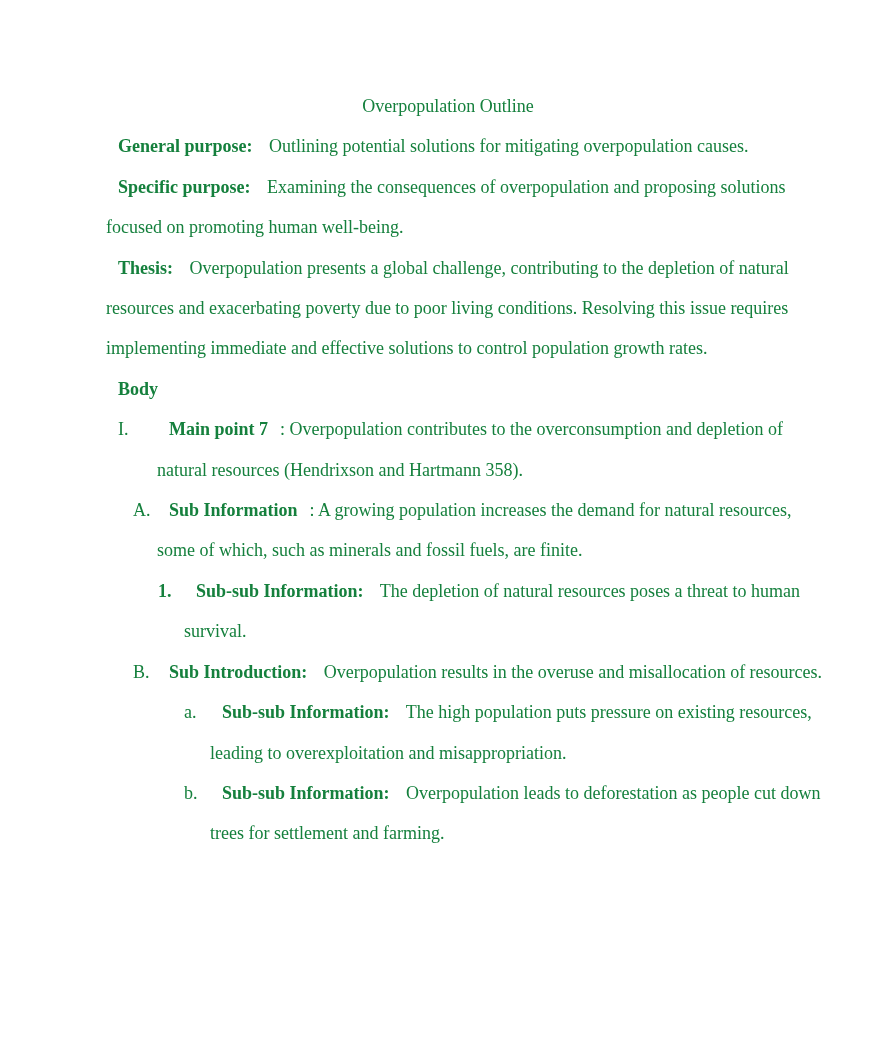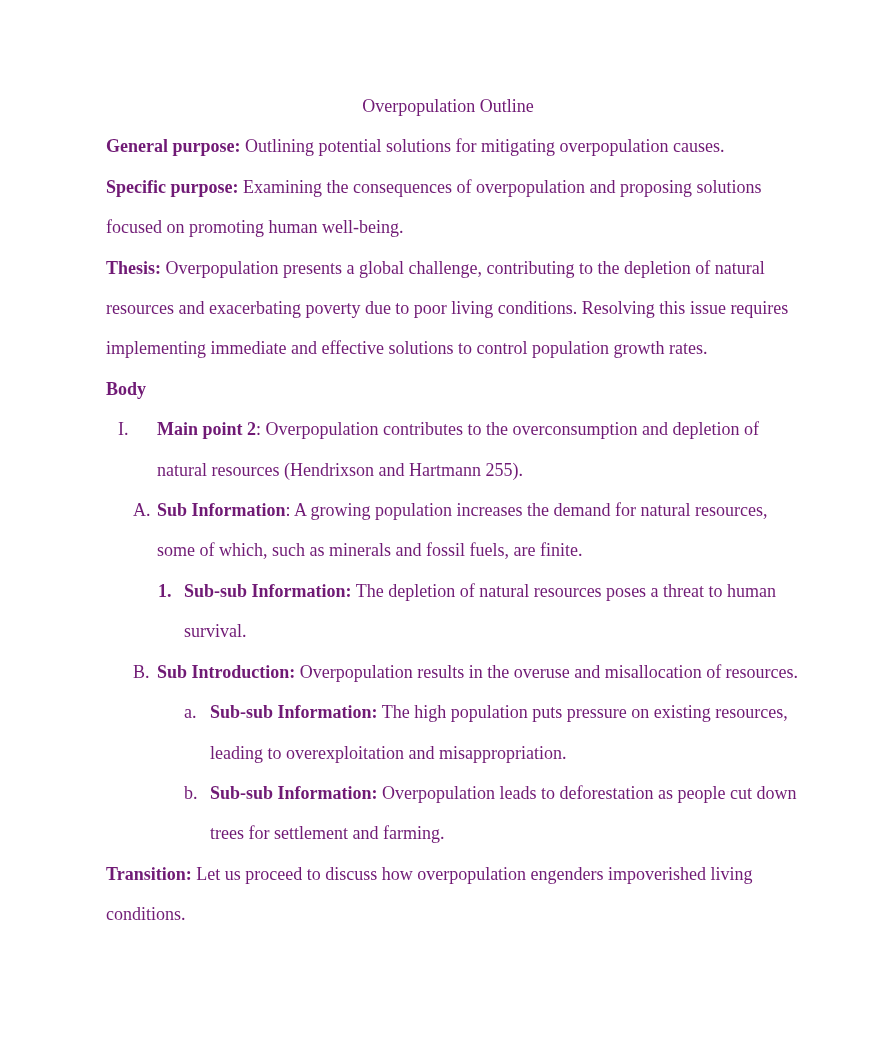--- a/index.html
+++ b/index.html
@@ -9,41 +9,42 @@
   }
   .page {
     position: relative;
     width: 896px;
     height: 1040px;
     background: #ffffff;
     overflow: hidden;
     font-family: "Liberation Serif", "DejaVu Serif", serif;
     font-size: 18px;
     line-height: 40.4px;
-    color: #701a75;
+    color: #15803d;
   }
   .doc {
     position: absolute;
     left: 106px;
     top: 86px;
     width: 684px;
   }
   .title {
     text-align: center;
     white-space: pre;
   }
   p.para {
     margin: 0;
     white-space: pre;
   }
   .b {
     font-weight: bold;
   }
   .t, .lbl {
     white-space: pre;
+    margin-left: 12px;
   }
   .li {
     position: relative;
     margin: 0;
     white-space: pre;
   }
   .li .marker {
     position: absolute;
     white-space: pre;
   }
@@ -69,34 +70,32 @@
     <p class="para"><span class="b lbl">Specific purpose:</span><span class="t"> Examining the consequences of overpopulation and proposing solutions
 focused on promoting human well-being.</span></p>
 
     <p class="para"><span class="b lbl">Thesis:</span><span class="t"> Overpopulation presents a global challenge, contributing to the depletion of natural
 resources and exacerbating poverty due to poor living conditions. Resolving this issue requires
 implementing immediate and effective solutions to control population growth rates.</span></p>
 
 
     <p class="para"><span class="b lbl">Body</span><span class="t"></span></p>
 
-    <div class="li lvl1"><span class="marker">I.</span><span class="b lbl">Main point 2</span><span class="t">: Overpopulation contributes to the overconsumption and depletion of
-natural resources (Hendrixson and Hartmann 255).</span></div>
+    <div class="li lvl1"><span class="marker">I.</span><span class="b lbl">Main point 7</span><span class="t">: Overpopulation contributes to the overconsumption and depletion of
+natural resources (Hendrixson and Hartmann 358).</span></div>
 
     <div class="li lvl2"><span class="marker">A.</span><span class="b lbl">Sub Information</span><span class="t">: A growing population increases the demand for natural resources,
 some of which, such as minerals and fossil fuels, are finite.</span></div>
 
     <div class="li lvl3"><span class="marker b">1.</span><span class="b lbl">Sub-sub Information:</span><span class="t"> The depletion of natural resources poses a threat to human
 survival.</span></div>
 
     <div class="li lvl2"><span class="marker">B.</span><span class="b lbl">Sub Introduction:</span><span class="t"> Overpopulation results in the overuse and misallocation of resources.</span></div>
 
     <div class="li lvl4"><span class="marker">a.</span><span class="b lbl">Sub-sub Information:</span><span class="t"> The high population puts pressure on existing resources,
 leading to overexploitation and misappropriation.</span></div>
 
     <div class="li lvl4"><span class="marker">b.</span><span class="b lbl">Sub-sub Information:</span><span class="t"> Overpopulation leads to deforestation as people cut down
 trees for settlement and farming.</span></div>
 
-    <p class="para"><span class="b lbl">Transition:</span><span class="t"> Let us proceed to discuss how overpopulation engenders impoverished living
-conditions.</span></p>
 
   </div>
 </div>
 
 </body></html>

